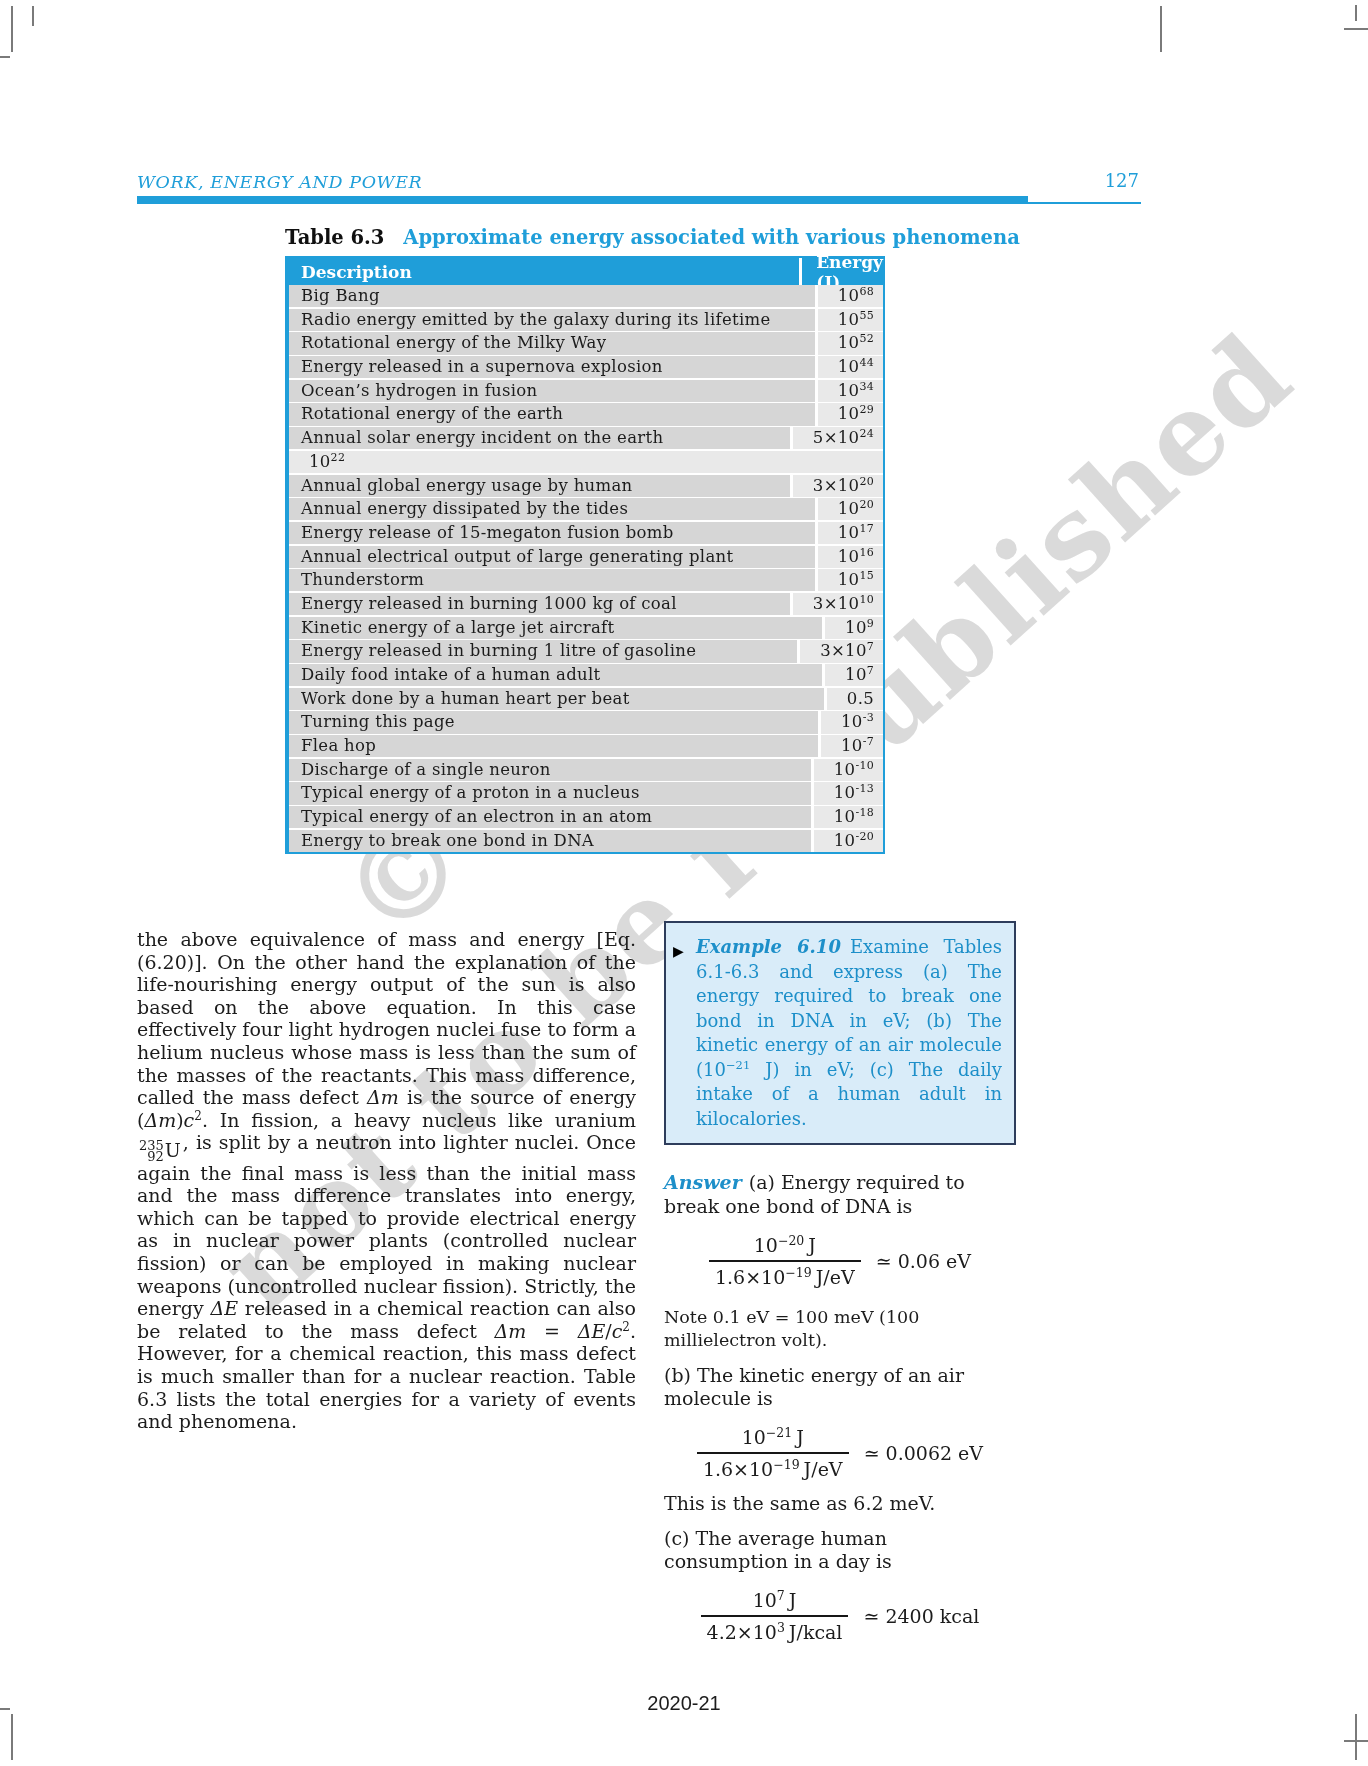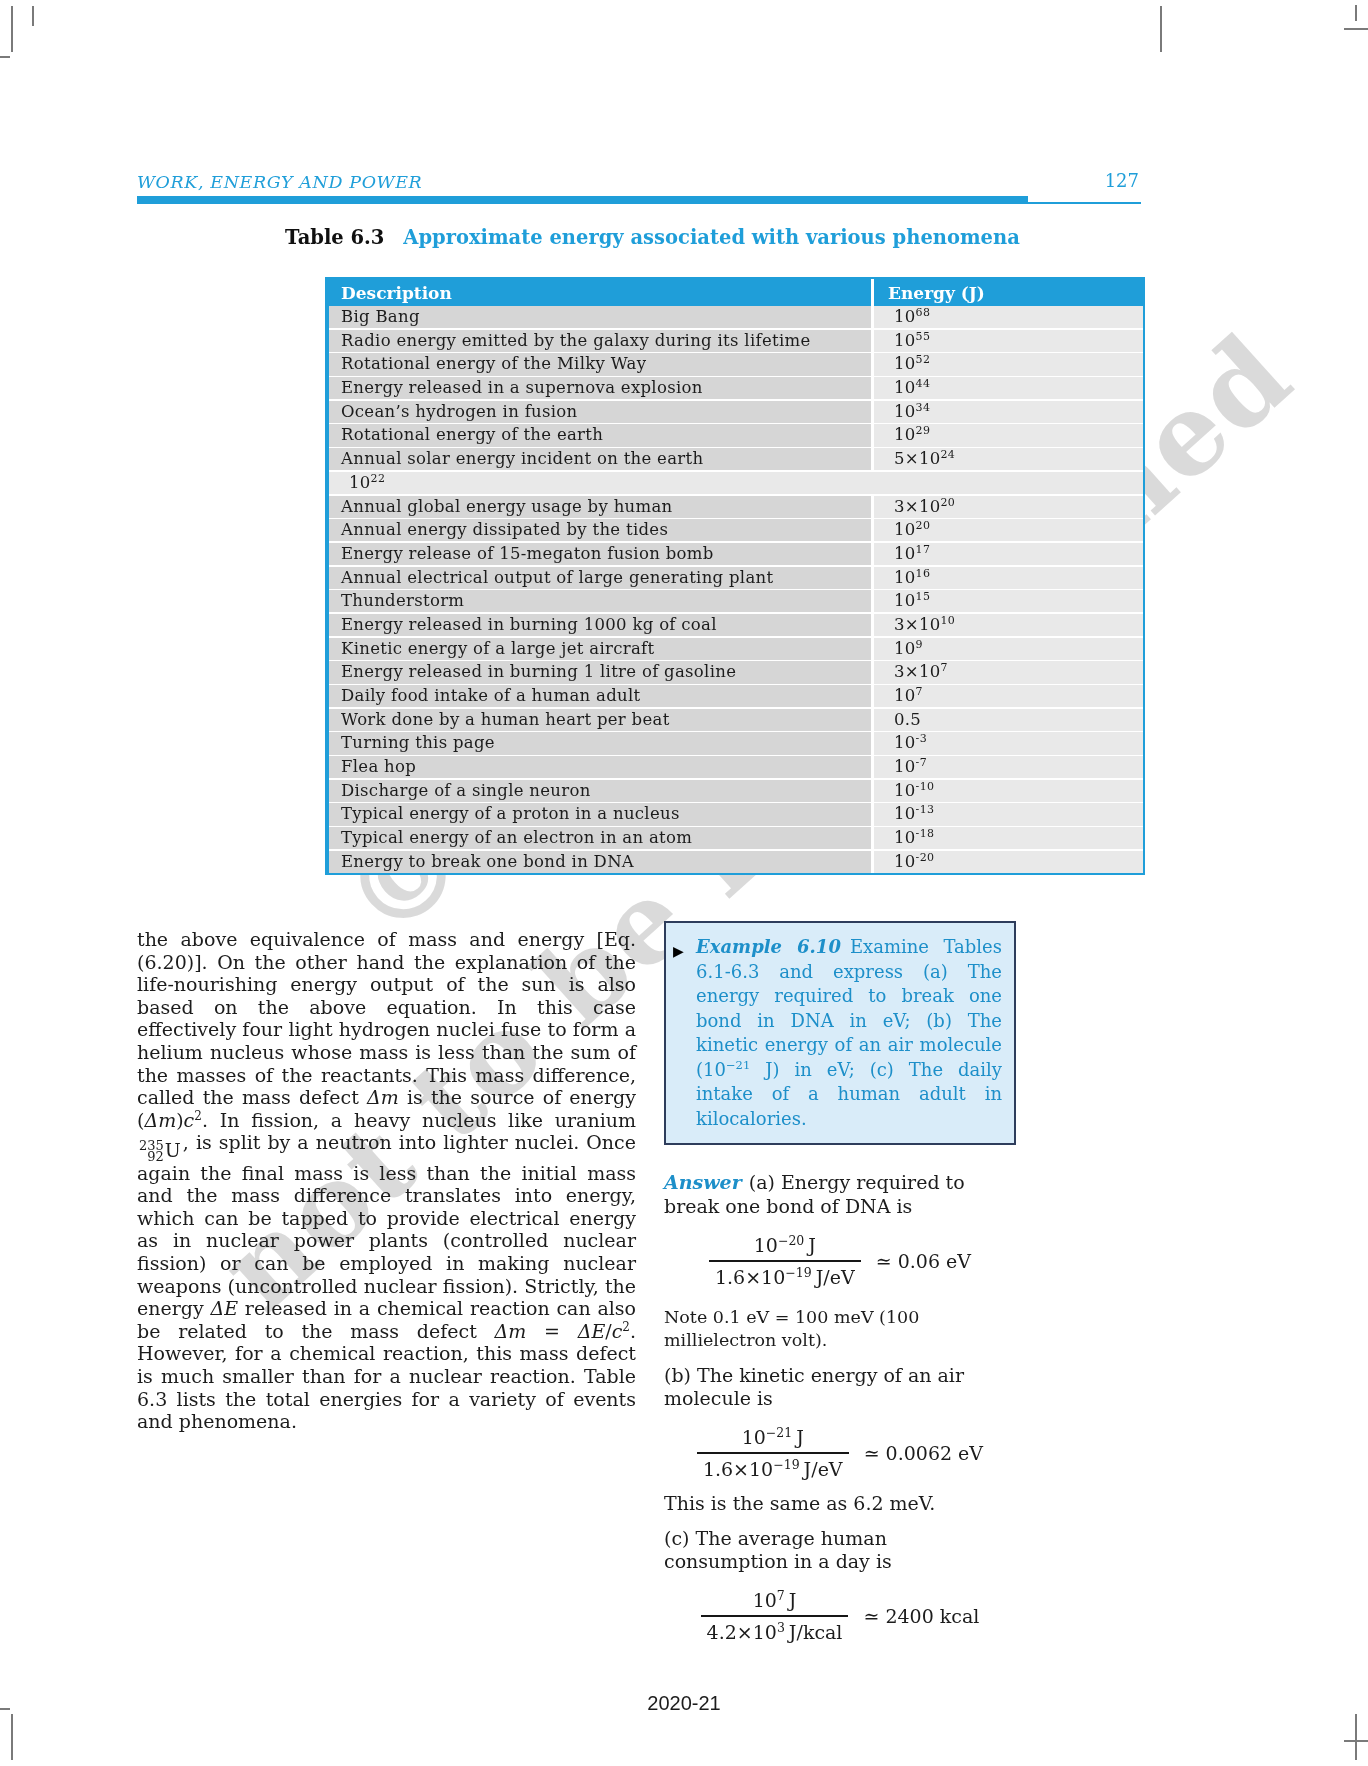--- a/index.html
+++ b/index.html
@@ -26,31 +26,31 @@
   .pg-title{position:absolute;left:0;top:0;font-size:17.5px;letter-spacing:.6px;color:var(--accent);font-style:italic;}
   .pg-num{position:absolute;right:2px;top:-2px;font-size:18px;color:var(--accent);}
   .rule-thick{position:absolute;left:0;top:24px;width:891px;height:8px;background:var(--accent);}
   .rule-thin{position:absolute;left:891px;top:30px;width:113px;height:2px;background:var(--accent);}
   
   .tbl-caption{position:absolute;left:285px;top:226px;width:692px;text-align:center;z-index:2;
                font-size:19.5px;font-weight:bold;white-space:nowrap;}
   .cap-label{color:#101010;}
   .cap-title{color:var(--accent);margin-left:12px;}
   
-  .etable{position:absolute;left:285px;top:277px;width:820px;z-index:2;background:#fff;
-          border:2px solid var(--accent);border-left-width:4px;box-sizing:border-box;margin-left:40px;}
+  .etable{position:absolute;left:285px;top:256px;width:600px;z-index:2;background:#fff;
+          border:2px solid var(--accent);border-left-width:4px;box-sizing:border-box;}
   .thead{display:flex;height:27px;font-weight:bold;font-size:17px;color:#fff;}
   .th{background:var(--accent);box-sizing:border-box;display:flex;align-items:center;}
   .th-desc{width:545px;padding-left:12px;border-right:3px solid #fff;}
   .th-val{flex:1;padding-left:14px;}
   .trow{display:flex;height:22.2px;margin-bottom:1.5px;font-size:16.5px;letter-spacing:.3px;}
   .trow:last-child{margin-bottom:0;}
   .cell-desc{width:545px;box-sizing:border-box;background:var(--row-bg);padding:1px 6px 0 12px;
              border-right:3px solid #fff;white-space:nowrap;overflow:hidden;}
-  .cell-val{flex:1;background:var(--val-bg);padding:1px 16px 0 20px;white-space:nowrap;}
+  .cell-val{flex:1;background:var(--val-bg);padding:1px 9px 0 20px;white-space:nowrap;}
   .cell-val sup{font-size:11px;line-height:0;}
   
   .left-col{position:absolute;left:137px;top:928px;width:499px;z-index:2;}
   .body-para{margin:0;font-size:19px;line-height:22.6px;text-align:justify;}
   .body-para sup{font-size:12px;line-height:0;}
   .italic{font-style:italic;}
   .nuclide{display:inline-flex;align-items:center;margin:0 2px;}
   .nuclide .stack{display:inline-flex;flex-direction:column;align-items:flex-end;
                   font-size:13px;line-height:11px;margin-right:1px;position:relative;top:1px;}
   .right-col{position:absolute;left:664px;top:921px;width:352px;z-index:2;}

